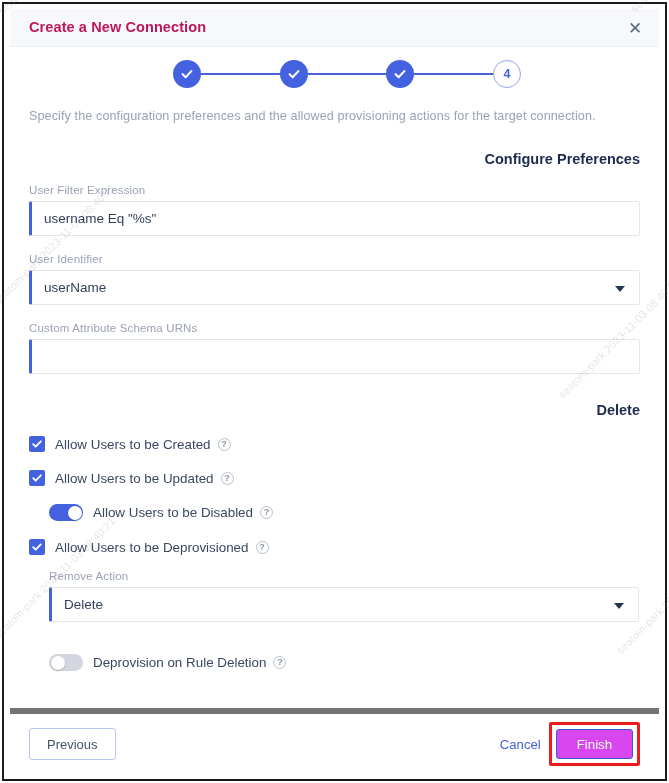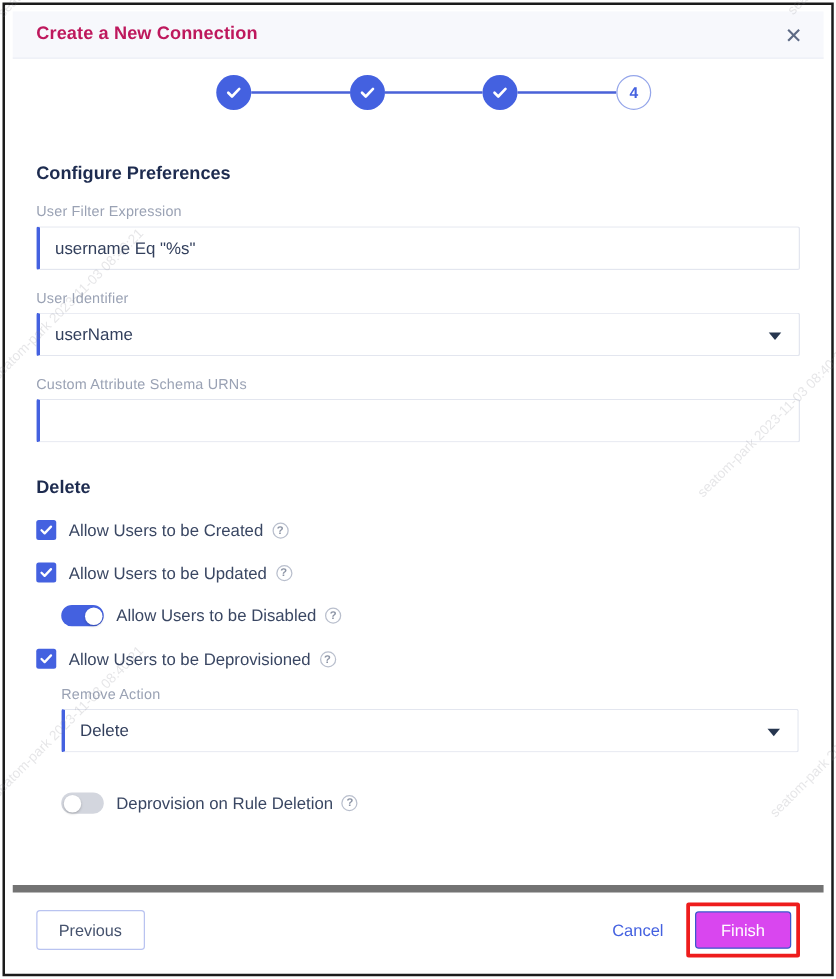--- a/index.html
+++ b/index.html
@@ -112,20 +112,21 @@
     font-size: 12.6px;
     color: #9aa2b4;
     margin: 6px 0 0 0;
     letter-spacing: .1px;
   }
   .section-heading {
     font-size: 14.5px;
     font-weight: bold;
     color: #1d2b4f;
     margin: 28px 0 0 0;
+    text-align: right;
   }
 
   .field { margin-top: 17px; }
   .field-label {
     font-size: 11.5px;
     color: #9aa2b4;
     margin-bottom: 5px;
     letter-spacing: .15px;
   }
   .control {
@@ -236,21 +237,21 @@
     border-radius: 3px;
     color: #46536e;
     font-size: 13px;
     font-family: "Liberation Sans", sans-serif;
     cursor: pointer;
   }
   .footer-right {
     margin-left: auto;
     display: flex;
     align-items: center;
-    gap: 10px;
+    gap: 0;
   }
   .btn-cancel {
     background: none;
     border: none;
     color: #4461e0;
     font-size: 13.2px;
     font-family: "Liberation Sans", sans-serif;
     cursor: pointer;
     padding: 6px 8px;
   }
@@ -317,20 +318,21 @@
             <path d="M2.6 7.2 L5.6 10.2 L11.4 4.1" fill="none" stroke="#ffffff" stroke-width="2.1" stroke-linecap="round" stroke-linejoin="round"></path>
           </svg>
         </div>
         <div class="step-line"></div>
         <div class="step current">4</div>
       </div>
     </div>
 
     <div class="modal-body">
 
+      <p class="subtitle">Specify the configuration preferences and the allowed provisioning actions for the target connection.</p>
 
       <h3 class="section-heading">Configure Preferences</h3>
 
       <div class="field">
         <div class="field-label">User Filter Expression</div>
         <div class="control">username Eq "%s"</div>
       </div>
 
       <div class="field">
         <div class="field-label">User Identifier</div>

